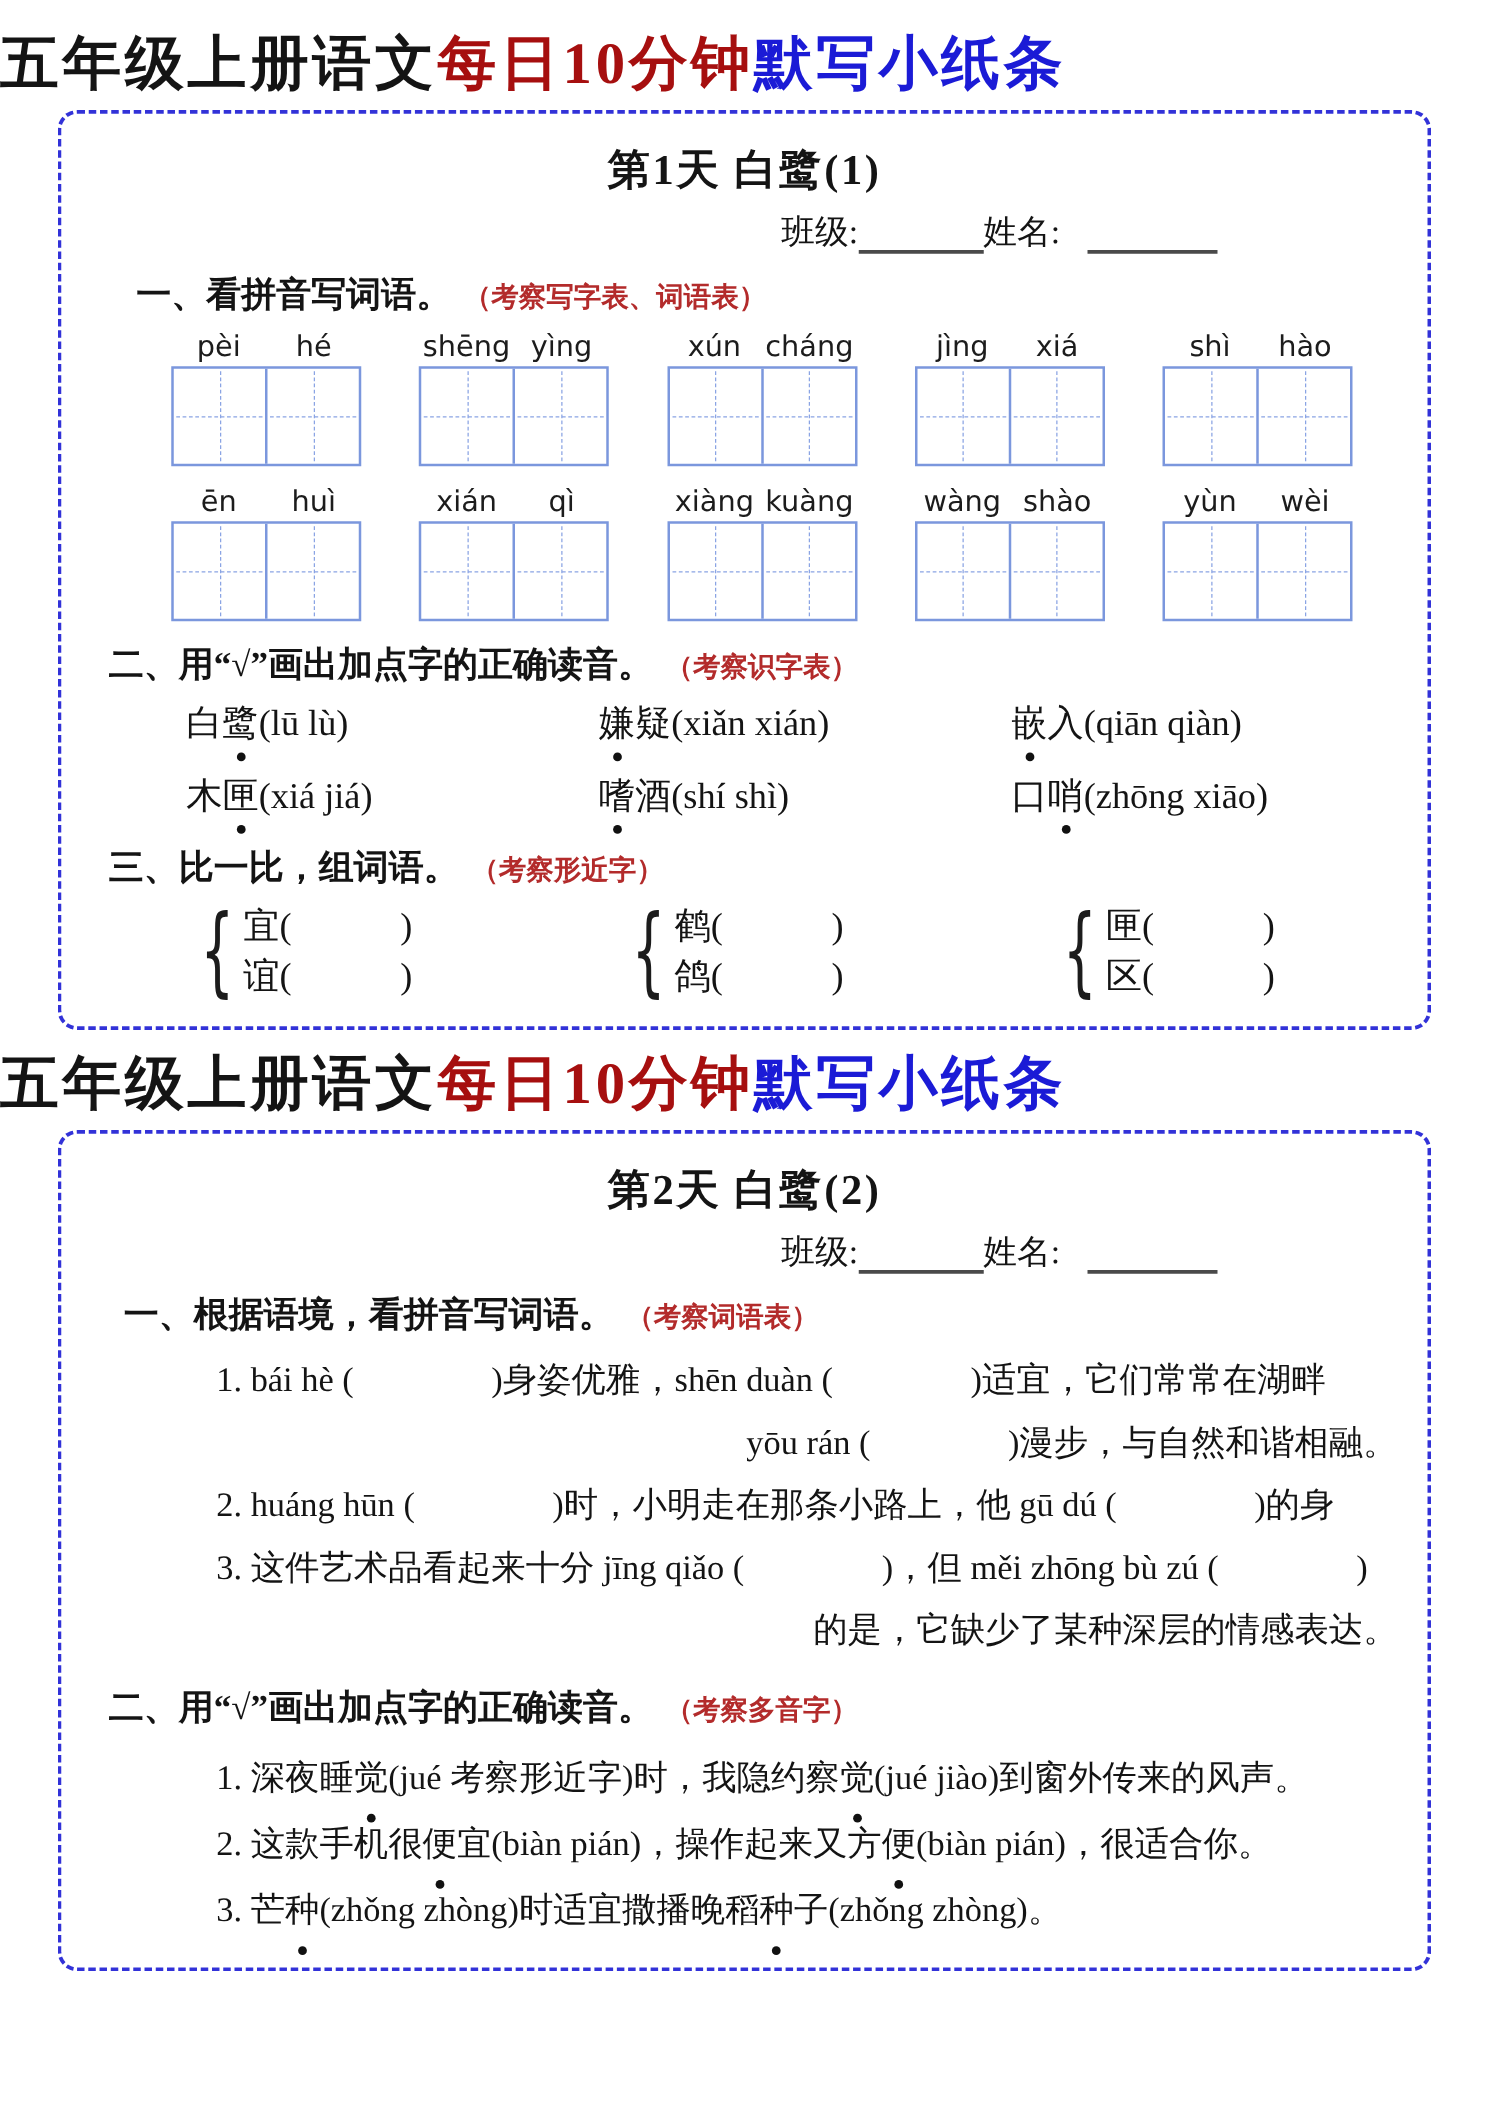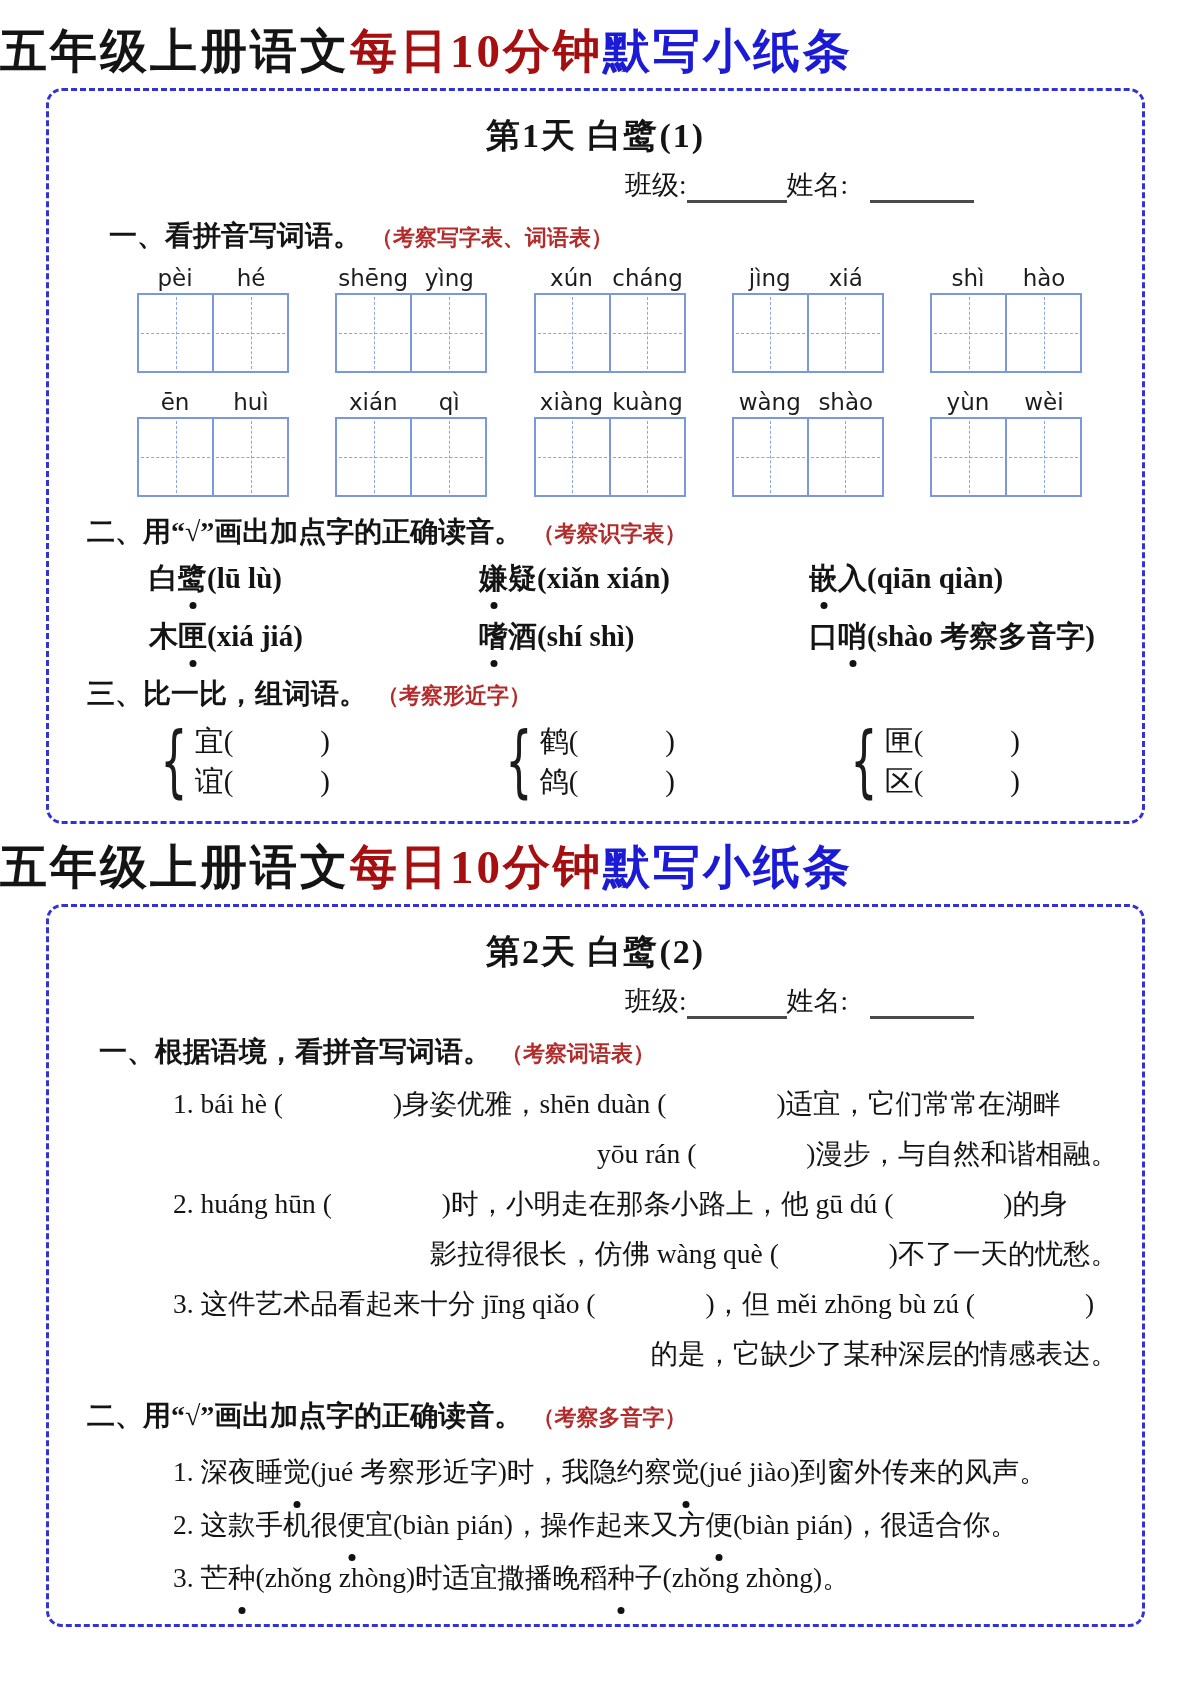--- a/index.html
+++ b/index.html
@@ -40,21 +40,21 @@
   .wcell::before{
     content:"";position:absolute;top:2px;bottom:2px;left:50%;
     border-left:1.5px dashed #8aa4e4;
   }
   .wcell::after{
     content:"";position:absolute;left:2px;right:2px;top:50%;
     border-top:1.5px dashed #8aa4e4;
   }
   
   .s2row{display:flex;padding-left:76px;margin:6px 0 18px 0;font-size:29px;}
-  .s2cell{width:330px;white-space:pre;font-weight:bold;}
+  .s2cell{width:330px;white-space:pre;}
   .s2cell:last-child{width:auto;}
   .du{position:relative;display:inline-block;}
   .du::after{
     content:"";position:absolute;width:7px;height:7px;background:#111;border-radius:50%;
     left:50%;transform:translateX(-50%);bottom:-10px;
   }
   
   .brace-row{display:flex;padding-left:76px;margin-top:4px;}
   .brace-group{display:flex;align-items:center;width:345px;}
   .brace-group:last-child{width:auto;}
@@ -195,21 +195,21 @@
   </div>
   <div id="dotrows1">
       <div class="s2row">
         <div class="s2cell"><span>白</span><span class="du">鹭</span><span>(lū lù)</span></div>
         <div class="s2cell"><span class="du">嫌</span><span>疑(xiǎn xián)</span></div>
         <div class="s2cell"><span class="du">嵌</span><span>入(qiān qiàn)</span></div>
       </div>
       <div class="s2row">
         <div class="s2cell"><span>木</span><span class="du">匣</span><span>(xiá jiá)</span></div>
         <div class="s2cell"><span class="du">嗜</span><span>酒(shí shì)</span></div>
-        <div class="s2cell"><span>口</span><span class="du">哨</span><span>(shào 考察多音字)</span></div>
+        <div class="s2cell"><span>口</span><span class="du">哨</span><span>(zhōng xiāo)</span></div>
       </div>
     </div>
 
   <div class="sec-head">
     <span>三、</span><span>比一比，组词语。</span><span class="note">（考察形近字）</span>
   </div>
   <div class="brace-row" id="braces1">
       <div class="brace-group">
         <span class="brace">{</span>
         <div class="brace-col">
@@ -242,21 +242,20 @@
   <h2 class="sheet-heading">第2天 白鹭(2)</h2>
   <div class="idline"><span>班级:</span><span class="blank"></span><span>姓名:</span><span class="blank second"></span></div>
 
   <div class="sec-head" style="padding-left:26px;">
     <span>一、</span><span>根据语境，看拼音写词语。</span><span class="note">（考察词语表）</span>
   </div>
   <div id="lines2a">
       <div class="line ind0">1. bái hè (　　　　)身姿优雅，shēn duàn (　　　　)适宜，它们常常在湖畔</div>
       <div class="line ind1">yōu rán (　　　　)漫步，与自然和谐相融。</div>
       <div class="line ind0">2. huáng hūn (　　　　)时，小明走在那条小路上，他 gū dú (　　　　)的身</div>
-      <div class="line ind1">影拉得很长，仿佛 wàng què (　　　　)不了一天的忧愁。</div>
       <div class="line ind0">3. 这件艺术品看起来十分 jīng qiǎo (　　　　)，但 měi zhōng bù zú (　　　　)</div>
       <div class="line ind1">的是，它缺少了某种深层的情感表达。</div>
     </div>
 
   <div class="sec-head" style="margin-top:18px;">
     <span>二、</span><span>用“√”画出加点字的正确读音。</span><span class="note">（考察多音字）</span>
   </div>
   <div id="lines2b" style="margin-top:10px;">
       <div class="dotline"><span>1. 深夜睡</span><span class="du">觉</span><span>(jué 考察形近字)时，我隐约察</span><span class="du">觉</span><span>(jué jiào)到窗外传来的风声。</span></div>
       <div class="dotline"><span>2. 这款手机很</span><span class="du">便</span><span>宜(biàn pián)，操作起来又方</span><span class="du">便</span><span>(biàn pián)，很适合你。</span></div>

